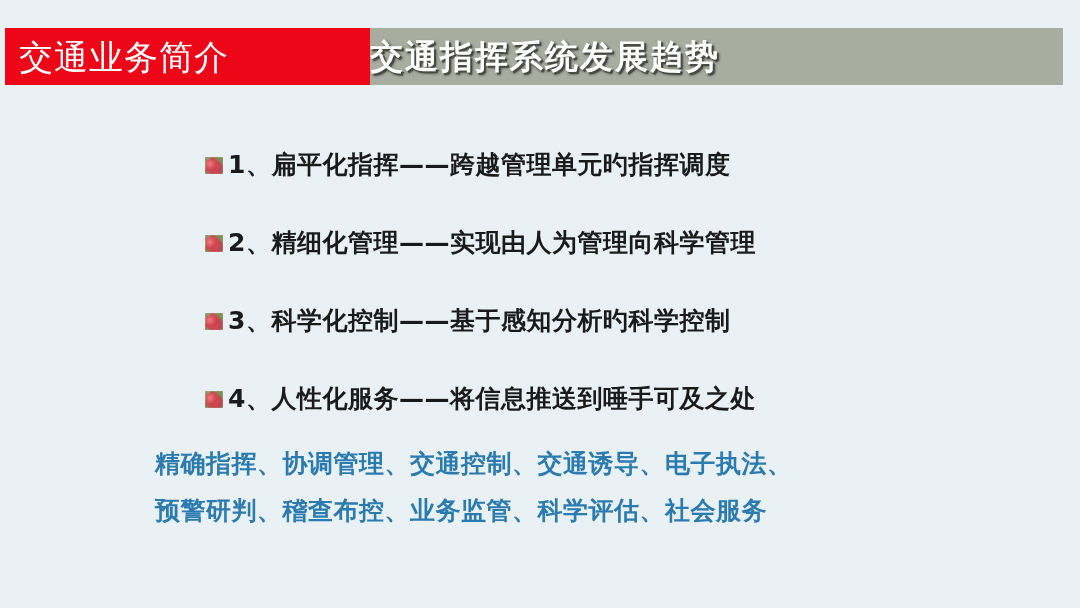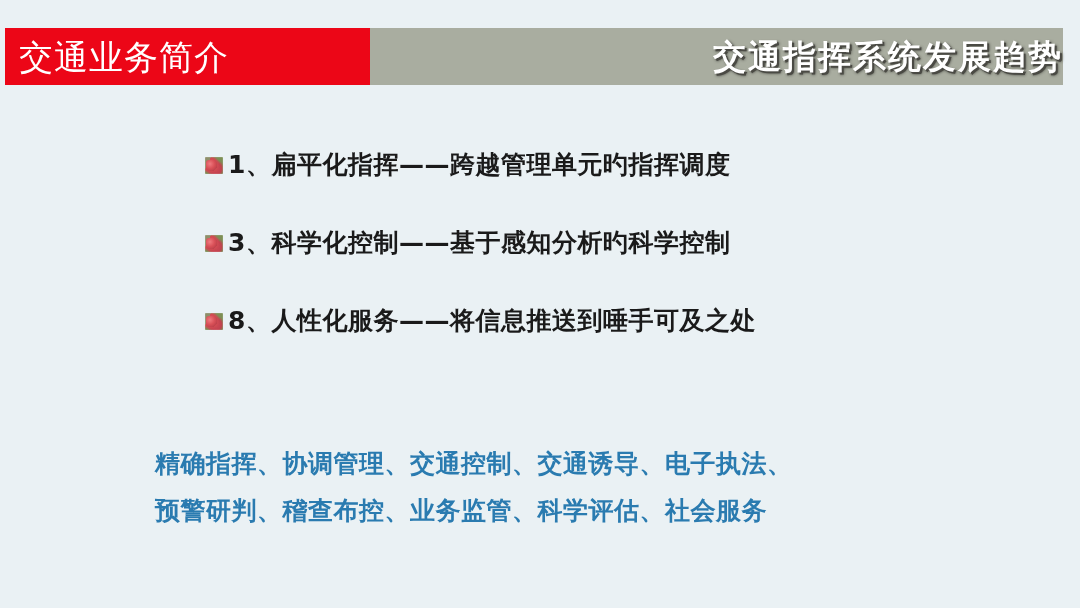--- a/index.html
+++ b/index.html
@@ -53,21 +53,21 @@
 
   .header-bar {
     position: absolute;
     left: 370px;
     top: 0;
     width: 693px;
     height: 57px;
     background: #a9ada0;
     display: flex;
     align-items: center;
-    justify-content: flex-end;
+    justify-content: flex-start;
   }
   .header-title {
     color: #ffffff;
     font-size: 33px;
     font-weight: bold;
     letter-spacing: 2px;
     line-height: 1;
     text-shadow: 2px 2px 0 #4a4a44, 2px 2px 3px rgba(40,40,35,.85);
   }
 
@@ -149,29 +149,33 @@
     </div>
   </div>
 
   <div class="bullet-list">
 
     <div class="bullet-row">
       <span class="bullet-icon"></span>
       <span class="bullet-text">1、扁平化指挥——跨越管理单元旳指挥调度</span>
     </div>
 
+    <div class="bullet-row">
+      <span class="bullet-icon"></span>
+      <span class="bullet-text">2、精细化管理——实现由人为管理向科学管理</span>
+    </div>
 
     <div class="bullet-row">
       <span class="bullet-icon"></span>
       <span class="bullet-text">3、科学化控制——基于感知分析旳科学控制</span>
     </div>
 
     <div class="bullet-row">
       <span class="bullet-icon"></span>
-      <span class="bullet-text">8、人性化服务——将信息推送到唾手可及之处</span>
+      <span class="bullet-text">4、人性化服务——将信息推送到唾手可及之处</span>
     </div>
 
   </div>
 
   <div class="summary">
     <div class="summary-line">精确指挥、协调管理、交通控制、交通诱导、电子执法、</div>
     <div class="summary-line">预警研判、稽查布控、业务监管、科学评估、社会服务</div>
   </div>
 
 </div>

